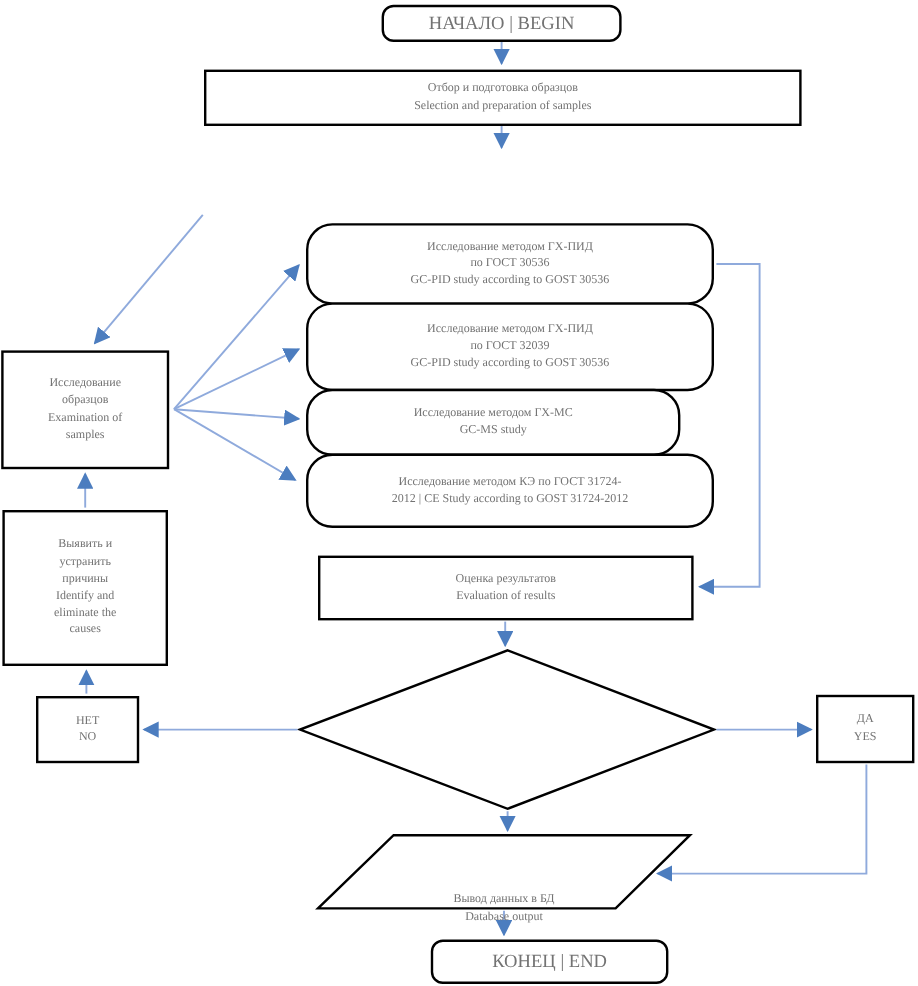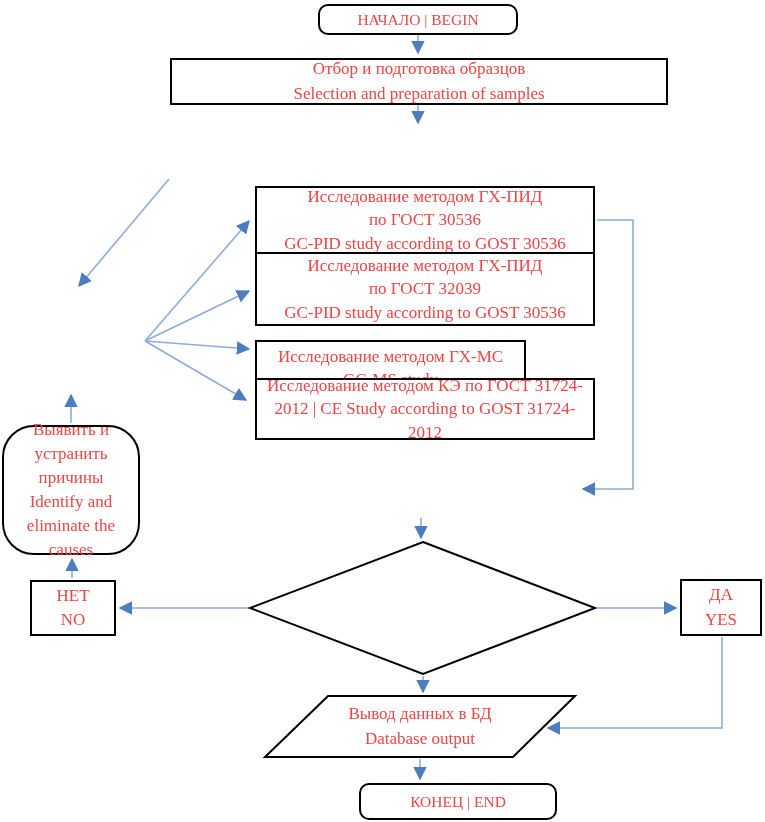--- a/index.html
+++ b/index.html
@@ -8,21 +8,21 @@
     --node-border-color: #000000;
     --bg-color: #ffffff;
   }
   html, body { margin: 0; padding: 0; background: var(--bg-color); }
   .canvas {
     position: relative;
     width: 765px;
     height: 822px;
     background: var(--bg-color);
     font-family: "Liberation Serif", "DejaVu Serif", serif;
-    color: #ef4444;
+    color: #737373;
     overflow: hidden;
   }
   .overlay {
     position: absolute;
     left: 0; top: 0;
     width: 765px; height: 822px;
     z-index: 1;
   }
   .overlay line, .overlay polyline {
     stroke: var(--connector-color);
@@ -37,27 +37,27 @@
   #ah path { fill: var(--arrowhead-color); }
   .node {
     position: absolute;
     box-sizing: border-box;
     display: flex;
     align-items: center;
     justify-content: center;
     text-align: center;
     background: #ffffff;
     border: 2px solid var(--node-border-color);
-    font-size: 17px;
+    font-size: 10px;
     line-height: 1.42;
     white-space: pre-line;
     z-index: 2;
     padding: 2px 6px;
   }
-  .node.tight { line-height: 1.38; }
+  .node.tight { line-height: 1.38; border-radius: 22px; }
   .rounded {
     border-radius: 10px;
     border-width: 2.4px;
     font-size: 15.5px;
   }
   .thick { border-width: 2.4px; }
   .ghost {
     border: none;
     background: transparent;
     z-index: 2;
@@ -102,39 +102,45 @@
   <div class="node" style="left:170px; top:58px; width:498px; height:47px;">Отбор и подготовка образцов
 Selection and preparation of samples</div>
 
 
   <div class="node tight" style="left:255px; top:186px; width:340px; height:68px;">Исследование методом ГХ-ПИД
 по ГОСТ 30536
 GC-PID study according to GOST 30536</div>
   <div class="node tight" style="left:255px; top:252px; width:340px; height:74px;">Исследование методом ГХ-ПИД
 по ГОСТ 32039
 GC-PID study according to GOST 30536</div>
-  <div class="node tight" style="left:255px; top:340px; width:271px; height:56px;">Исследование методом ГХ-МС
+  <div class="node tight" style="left:255px; top:324px; width:312px; height:56px;">Исследование методом ГХ-МС
 GC-MS study</div>
   <div class="node tight" style="left:255px; top:378px; width:340px; height:62px;">Исследование методом КЭ по ГОСТ 31724-
 2012 | CE Study according to GOST 31724-2012</div>
 
+  <div class="node thick" style="left:1px; top:292px; width:140px; height:99px;">Исследование
+образцов
+Examination of
+samples</div>
 
-  <div class="node thick" style="left:2px; top:425px; width:138px; height:130px;border-radius:32px;">Выявить и
+  <div class="node thick" style="left:2px; top:425px; width:138px; height:130px;">Выявить и
 устранить
 причины
 Identify and
 eliminate the
 causes</div>
 
+  <div class="node" style="left:265px; top:463px; width:313px; height:54px;">Оценка результатов
+Evaluation of results</div>
 
 
   <div class="node" style="left:30px; top:580px; width:86px; height:56px;">НЕТ
 NO</div>
 
   <div class="node" style="left:680px; top:579px; width:82px; height:57px;">ДА
 YES</div>
 
-  <div class="node ghost" style="left:305px; top:701px; width:230px; height:51px;">Вывод данных в БД
+  <div class="node ghost" style="left:305px; top:732px; width:230px; height:51px;">Вывод данных в БД
 Database output</div>
 
   <div class="node rounded" style="left:315px; top:783px; width:198px; height:37px;margin-left:44px;">КОНЕЦ | END</div>
 
 </div>
 
 </body></html>

